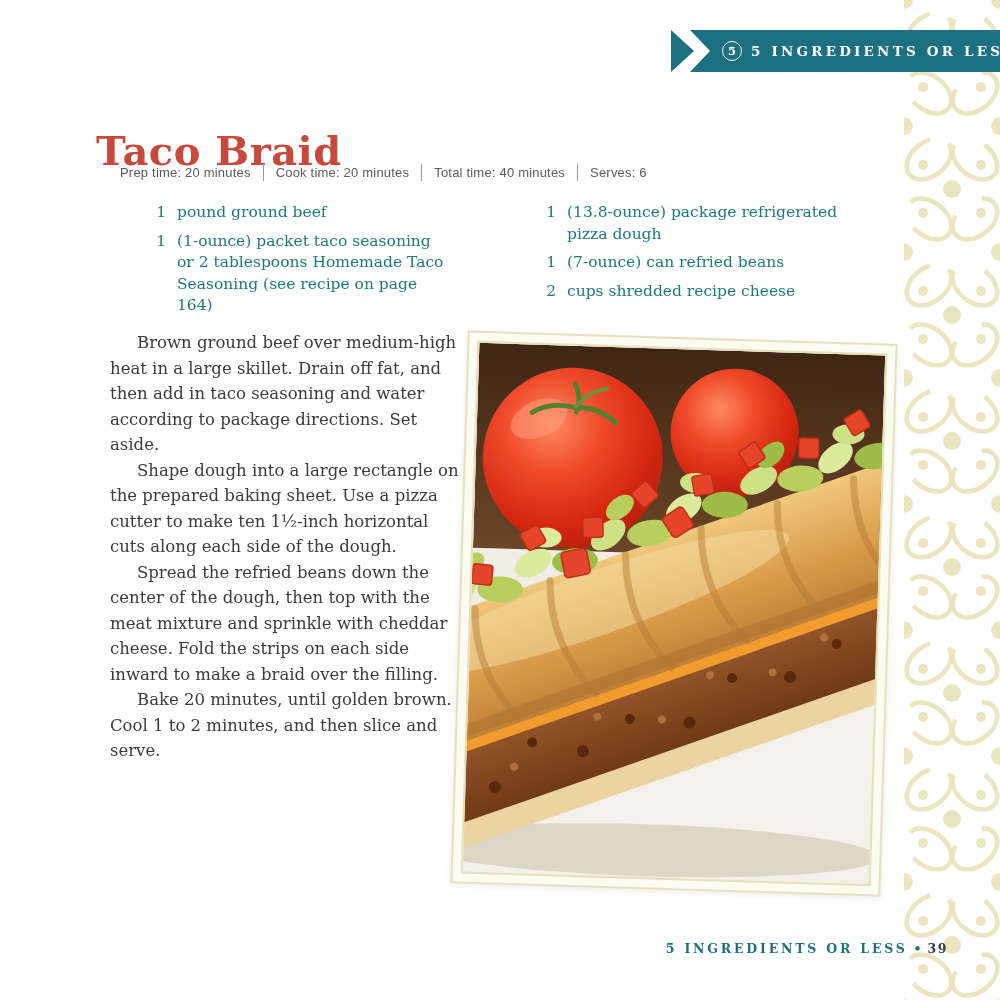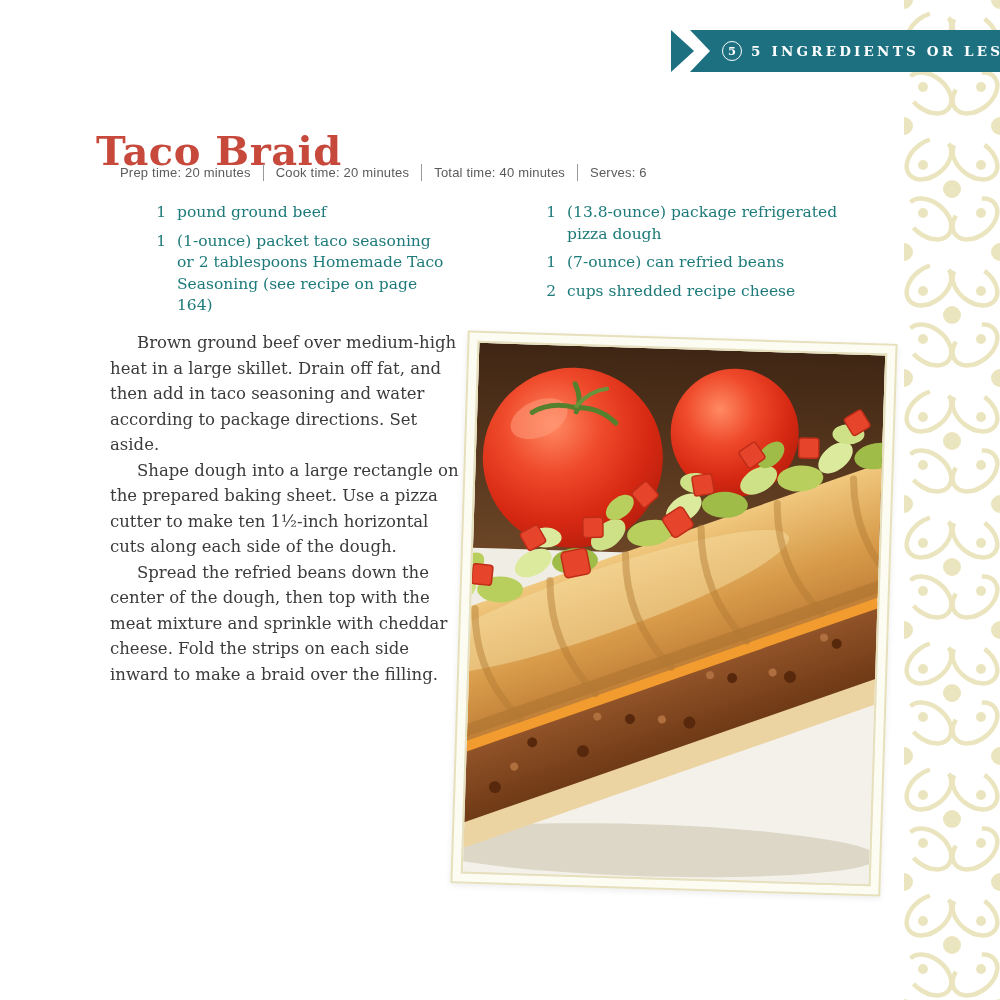--- a/index.html
+++ b/index.html
@@ -133,20 +133,21 @@
     <div class="ing-row">
       <span class="ing-qty">2</span>
       <span class="ing-text">cups shredded recipe cheese</span>
     </div>
   </div>
 
   <div class="instructions">
     <p>Brown ground beef over medium-high heat in a large skillet. Drain off fat, and then add in taco seasoning and water according to package directions. Set aside.</p>
     <p>Shape dough into a large rectangle on the prepared baking sheet. Use a pizza cutter to make ten 1½-inch horizontal cuts along each side of the dough.</p>
     <p>Spread the refried beans down the center of the dough, then top with the meat mixture and sprinkle with cheddar cheese. Fold the strips on each side inward to make a braid over the filling.</p>
+    <p>Bake 20 minutes, until golden brown. Cool 1 to 2 minutes, and then slice and serve.</p>
   </div>
 
   <div class="photo-frame">
     <div class="photo-inner">
       <svg viewBox="0 0 406 529" preserveAspectRatio="none" xmlns="http://www.w3.org/2000/svg">
         <defs>
           <radialGradient id="tomG" cx="38%" cy="32%" r="78%">
             <stop offset="0%" stop-color="#ff8a63"></stop>
             <stop offset="35%" stop-color="#ef4a2b"></stop>
             <stop offset="70%" stop-color="#d62812"></stop>
@@ -265,14 +266,17 @@
             <rect x="452" y="140" width="20" height="20" rx="3" transform="rotate(-12 462 150)"></rect>
             <rect x="498" y="152" width="20" height="20" rx="3" transform="rotate(15 508 162)"></rect>
             <rect x="137" y="177" width="26" height="26" rx="4" transform="rotate(8 150 190)"></rect>
             <rect x="248" y="173" width="24" height="24" rx="4" transform="rotate(-14 260 185)"></rect>
           </g>
         </g>
       </svg>
     </div>
   </div>
 
+  <div class="footer">
+    <span class="f-label">5 INGREDIENTS OR LESS</span><span class="f-sep">•</span><span class="f-page">39</span>
+  </div>
 
 </div>
 
 </body></html>

